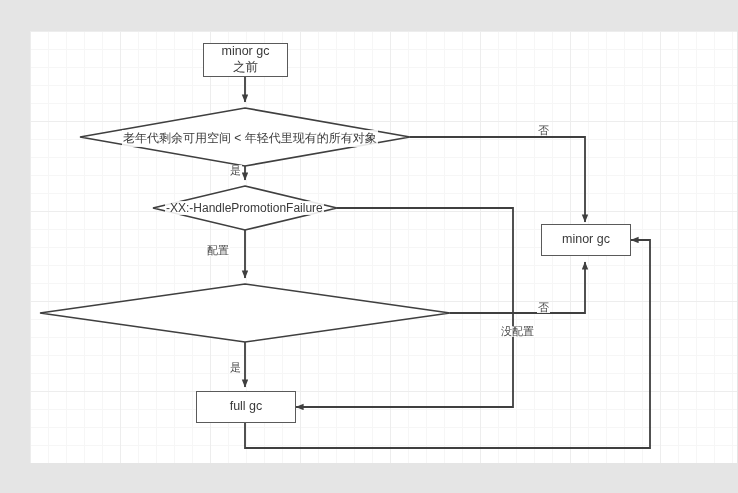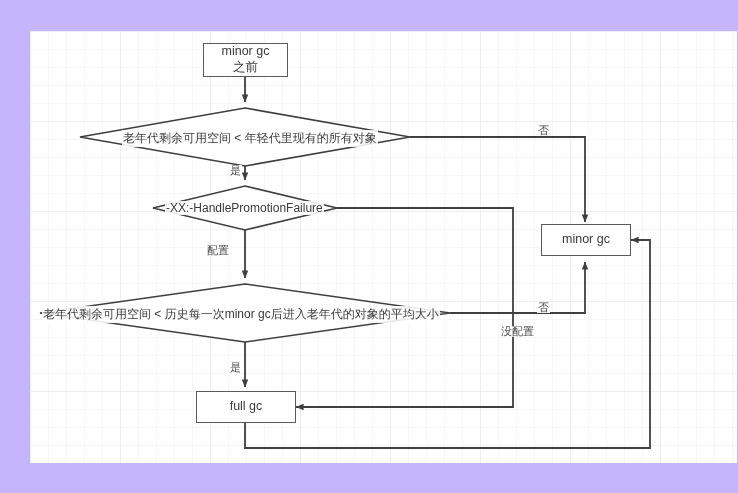--- a/index.html
+++ b/index.html
@@ -10,21 +10,21 @@
   body {
     width: 738px;
     height: 493px;
     font-family: "Liberation Sans", "DejaVu Sans", sans-serif;
     overflow: hidden;
   }
   #canvas {
     position: relative;
     width: 738px;
     height: 493px;
-    background: #c4b5fd;
+    background: #e5e5e5;
   }
   
   #grid {
     position: absolute;
     left: 30px;
     top: 31px;
     width: 707px;
     height: 432px;
     background-color: #ffffff;
     background-image:
@@ -123,21 +123,20 @@
   </div>
 
   <div class="node proc" style="left:196px; top:391px; width:100px; height:32px;">
     <span>full gc</span>
   </div>
 
   <div class="diamond-label" style="left:165px; top:201px;">-XX:-HandlePromotionFailure</div>
 
   <div class="diamond-label" style="left:122px; top:130px;">老年代剩余可用空间 &lt; 年轻代里现有的所有对象</div>
 
-  <div class="diamond-label" style="left:42px; top:306px;">老年代剩余可用空间 &lt; 历史每一次minor gc后进入老年代的对象的平均大小</div>
 
   <div class="edge-label" style="left:537px; top:125px;">否</div>
 
   <div class="edge-label" style="left:229px; top:165px;">是</div>
 
   <div class="edge-label" style="left:206px; top:245px;">配置</div>
 
   <div class="edge-label" style="left:500px; top:326px;">没配置</div>
 
   <div class="edge-label" style="left:537px; top:302px;">否</div>

